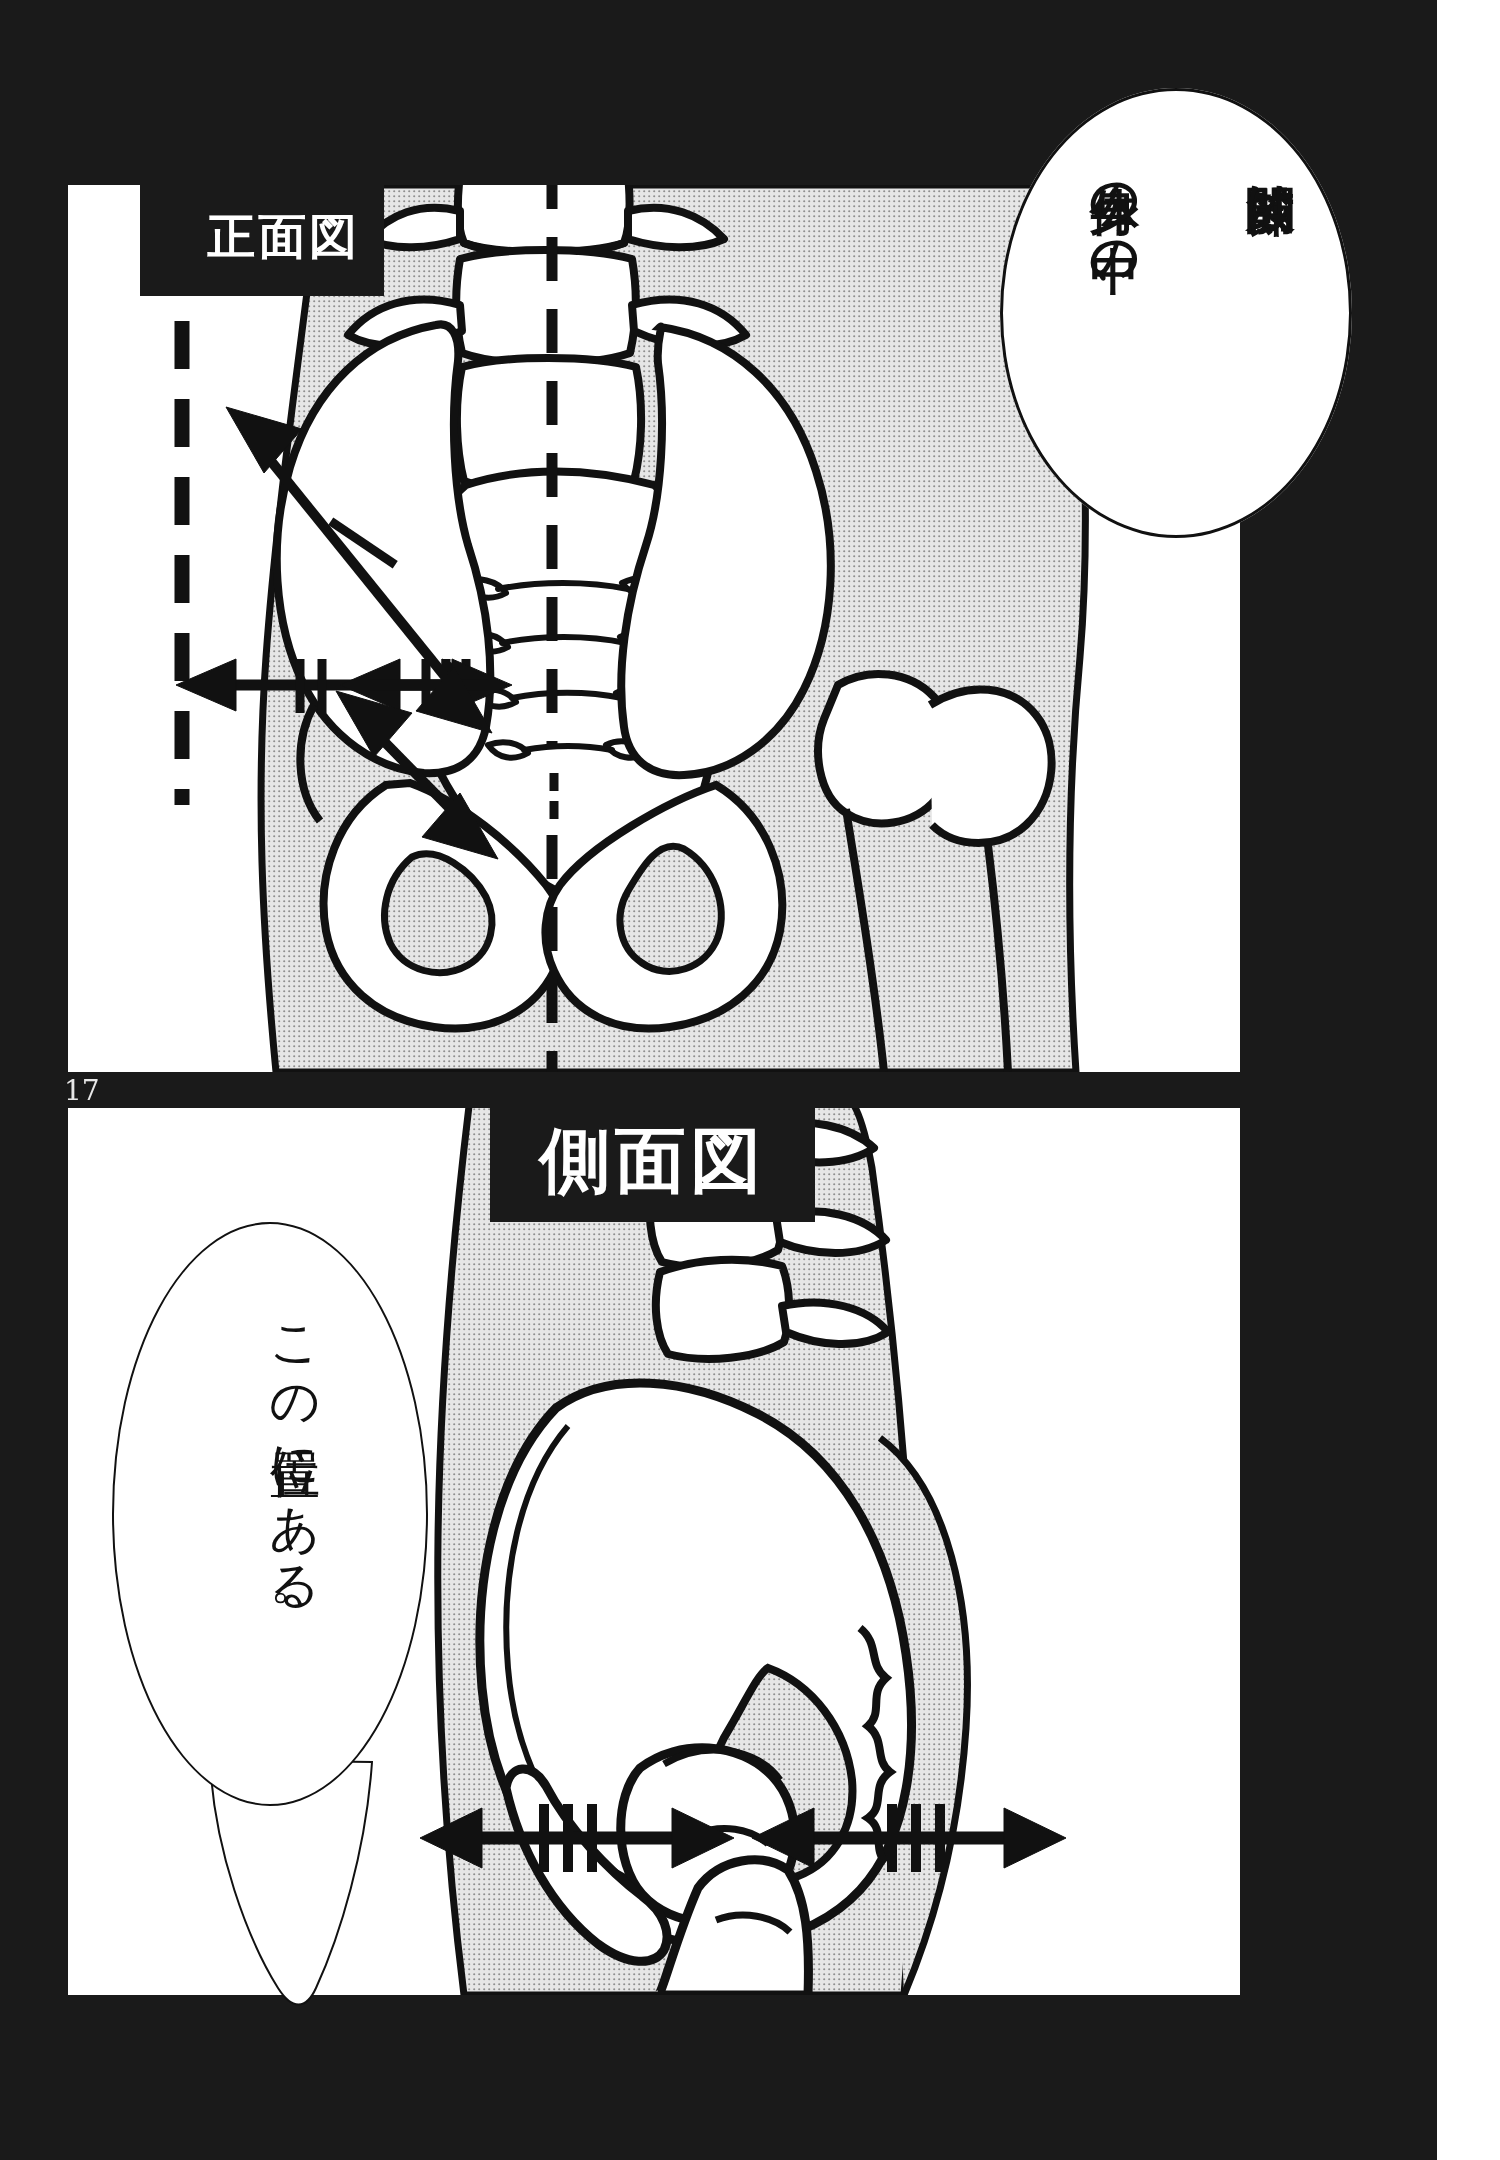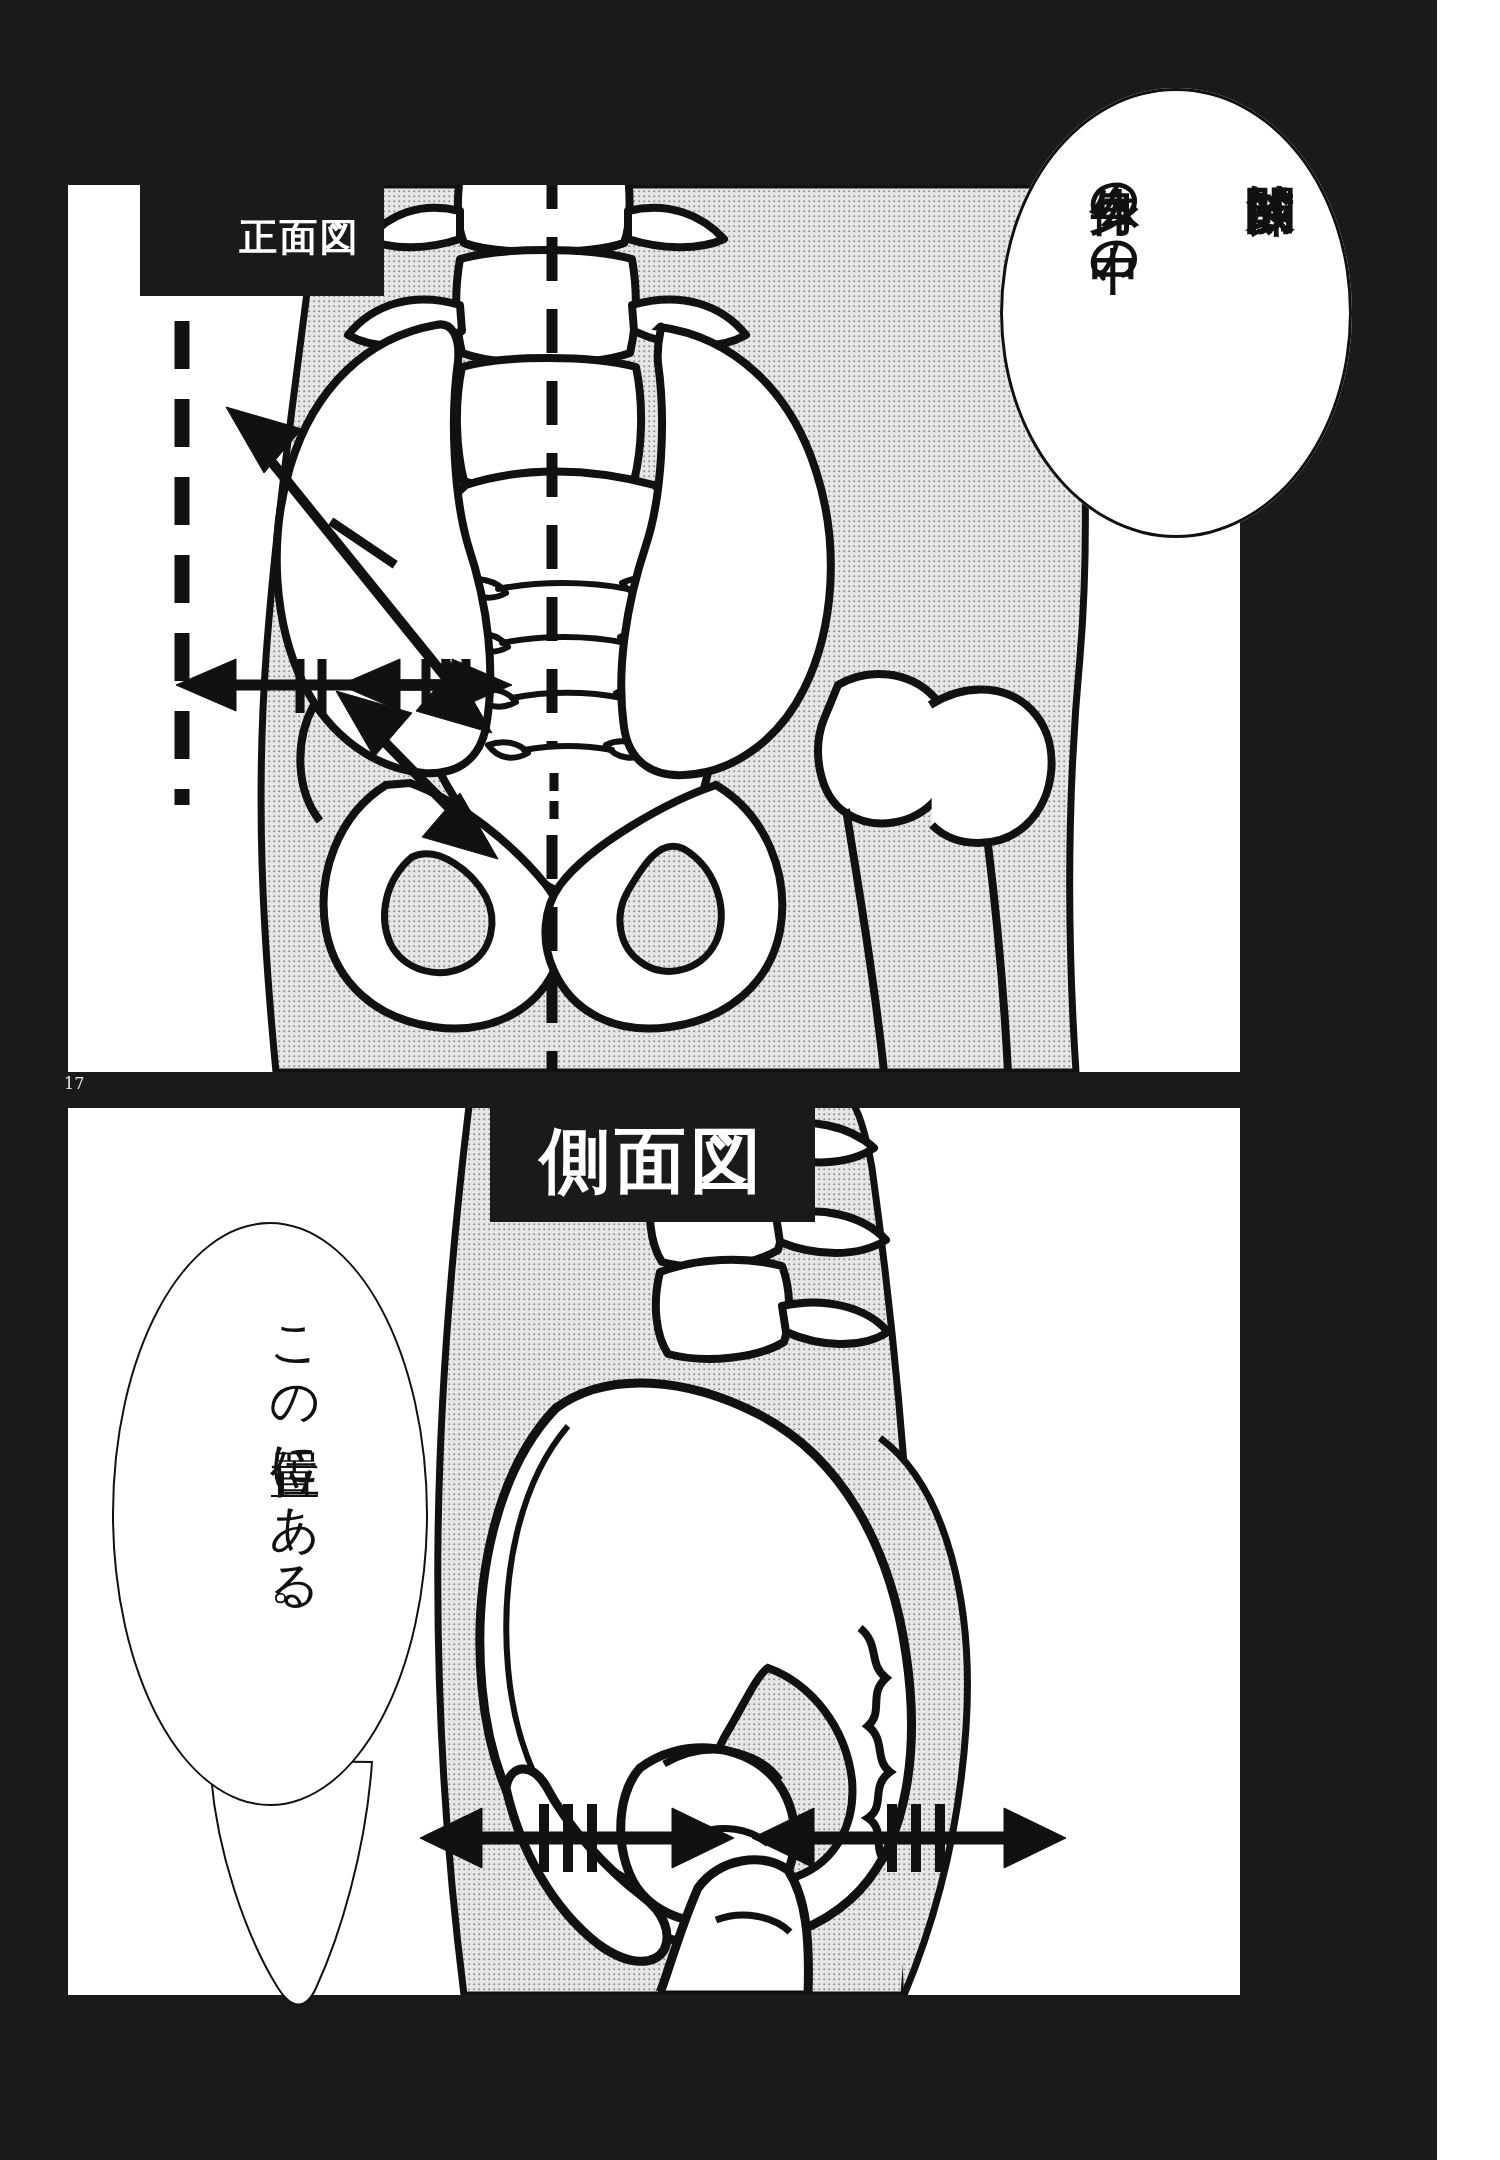--- a/index.html
+++ b/index.html
@@ -23,28 +23,28 @@
   #panel-side {left:68px;top:1108px;width:1172px;height:887px;}
 
   
   .title-plate{
     position:absolute;background:#1a1a1a;color:#ffffff;
     display:flex;align-items:center;justify-content:center;
     font-weight:700;letter-spacing:.06em;
     font-family:"DejaVu Sans","Liberation Sans",sans-serif;
     z-index:40;
   }
-  #title-front{left:140px;top:178px;width:244px;height:118px;font-size:38px;
+  #title-front{left:140px;top:178px;width:244px;height:118px;font-size:48px;
                justify-content:flex-end;padding-right:24px;box-sizing:border-box;}
   #title-side {left:490px;top:1100px;width:325px;height:122px;font-size:71px;
                justify-content:center;box-sizing:border-box;}
 
   
   #page-number{
-    position:absolute;left:64px;top:1074px;color:#e8e8e8;font-size:16px;
+    position:absolute;left:64px;top:1074px;color:#e8e8e8;font-size:28px;
     font-family:"DejaVu Serif","Liberation Serif",serif;z-index:50;
   }
   .ol{stroke:#111;fill:none;stroke-linecap:round;stroke-linejoin:round;}
 
   svg{position:absolute;left:0;top:0;display:block;}
 
   
   .balloon{
     position:absolute;background:#ffffff;border:3px solid #111;
     border-radius:50%;z-index:60;

